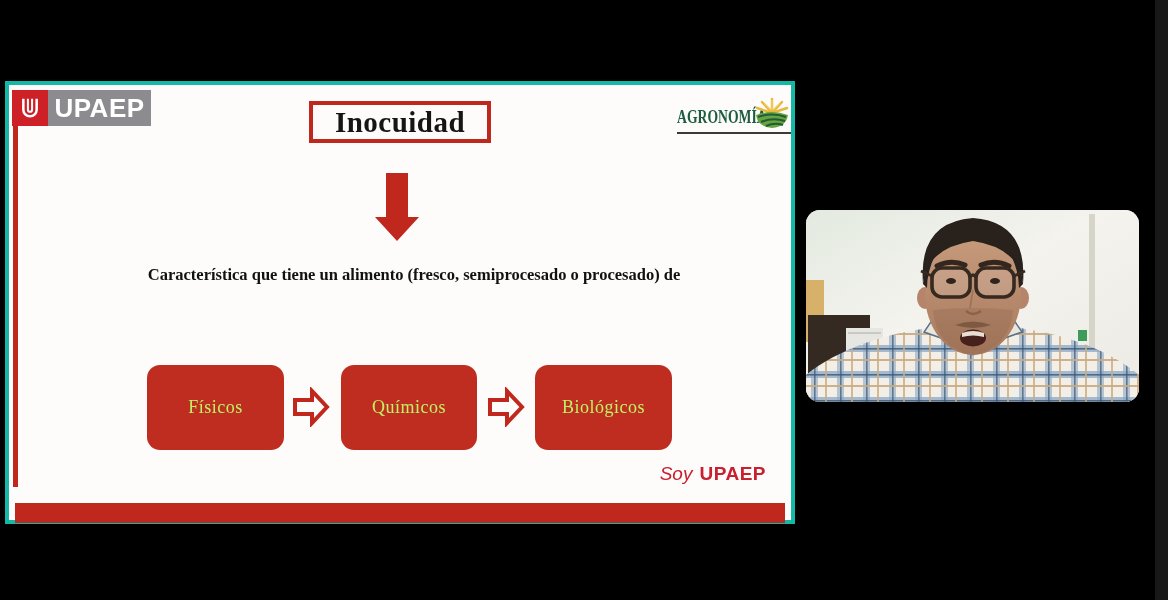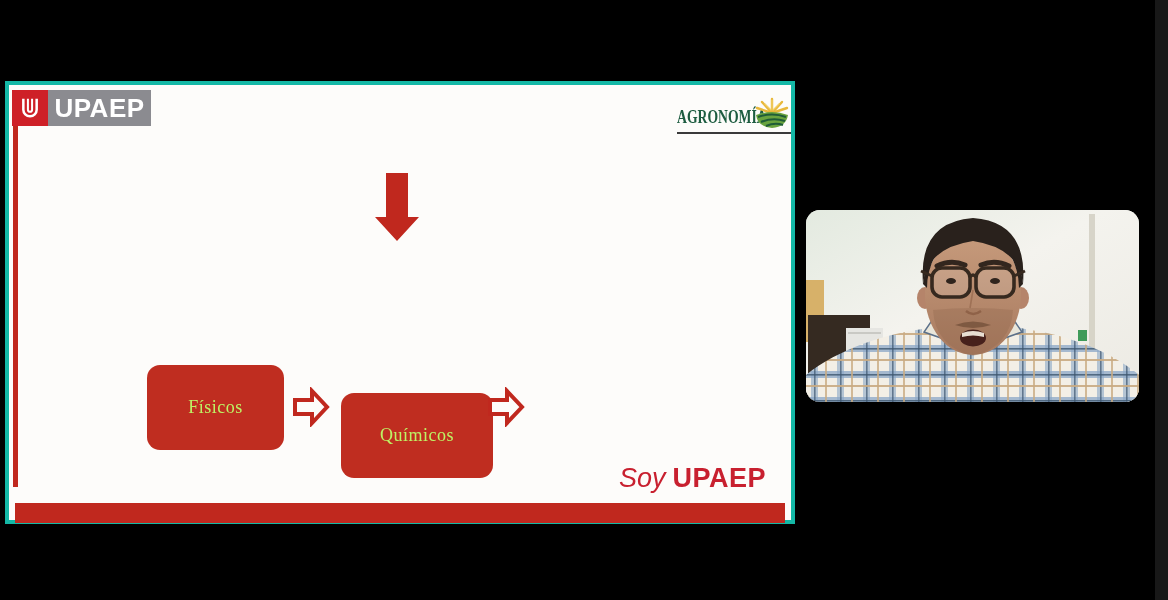--- a/index.html
+++ b/index.html
@@ -29,27 +29,27 @@
 
   .down-arrow{position:absolute;left:366px;top:88px;}
 
   .definition{position:absolute;left:34px;right:6px;top:179px;text-align:center;
               font-weight:bold;font-size:16.5px;line-height:21px;color:#111;}
 
   .flow-box{position:absolute;top:280px;height:85px;background:#bf2d20;border-radius:13px;
             display:flex;align-items:center;justify-content:center;}
   .flow-box span{color:#bef264;font-size:18px;letter-spacing:0.5px;}
   .box-1{left:138px;width:137px;}
-  .box-2{left:332px;width:152px;margin-top:28px;}
+  .box-2{left:332px;width:136px;}
   .box-3{left:526px;width:137px;}
   .flow-arrow{position:absolute;top:302px;width:38px;height:40px;}
   .arrow-1{left:283px;} .arrow-2{left:478px;}
 
   .soy{position:absolute;right:25px;top:378px;font-family:"Liberation Sans", sans-serif;
-       color:#c8202f;font-size:27px;display:flex;align-items:baseline;gap:7px;}
+       color:#c8202f;font-size:19px;display:flex;align-items:baseline;gap:7px;}
   .soy .soy-word{font-style:italic;font-weight:500;}
   .soy .soy-brand{font-weight:bold;letter-spacing:0.5px;}
 
   .red-bar{position:absolute;left:6px;top:418px;width:770px;height:20px;background:#c0281e;}
 
   
   .video-tile{position:absolute;left:806px;top:210px;width:333px;height:192px;border-radius:14px;
               overflow:hidden;background:#e9ece5;}
   .video-tile svg{display:block;}
 </style>
@@ -65,20 +65,23 @@
         <svg width="30" height="30" viewBox="0 0 36 36">
           <path d="M10 7 v13 a8 8 0 0 0 16 0 V7" fill="none" stroke="#ffffff" stroke-width="3"></path>
           <path d="M15.5 7 v13 a2.5 2.5 0 0 0 5 0 V7" fill="none" stroke="#ffffff" stroke-width="2.4"></path>
         </svg>
       </div>
       <div class="logo-word">UPAEP</div>
     </div>
 
     <div class="left-line"></div>
 
+    <div class="title-box">
+      <span>Inocuidad</span>
+    </div>
 
     <div class="agro">
       <span class="agro-word">AGRONOMÍA</span>
       <span class="agro-icon">
         <svg width="38" height="36" viewBox="0 0 38 36">
           <g stroke="#e8b83a" stroke-width="2.4" stroke-linecap="round" fill="none">
             <path d="M19 18 L19 4"></path>
             <path d="M19 18 L9 7"></path>
             <path d="M19 18 L29 7"></path>
             <path d="M19 18 L4 13"></path>
@@ -100,37 +103,41 @@
     </div>
     <div class="agro-underline"></div>
 
     <div class="down-arrow">
       <svg width="44" height="68" viewBox="0 0 44 68">
         <polygon points="11,0 33,0 33,44 44,44 22,68 0,44 11,44" fill="#c0281e"></polygon>
       </svg>
     </div>
 
     <div class="definition">
+      <div>Característica que tiene un alimento (fresco, semiprocesado o procesado) de</div>
     </div>
 
     <div class="flow-box box-1">
       <span>Físicos</span>
     </div>
     <div class="flow-arrow arrow-1">
       <svg width="38" height="40" viewBox="0 0 38 40">
         <polygon points="3,13 20,13 20,4 35,20 20,36 20,27 3,27" fill="#fdfcfa" stroke="#c0281e" stroke-width="4" stroke-linejoin="miter"></polygon>
       </svg>
     </div>
     <div class="flow-box box-2">
       <span>Químicos</span>
     </div>
     <div class="flow-arrow arrow-2">
       <svg width="38" height="40" viewBox="0 0 38 40">
         <polygon points="3,13 20,13 20,4 35,20 20,36 20,27 3,27" fill="#fdfcfa" stroke="#c0281e" stroke-width="4" stroke-linejoin="miter"></polygon>
       </svg>
+    </div>
+    <div class="flow-box box-3">
+      <span>Biológicos</span>
     </div>
 
     <div class="soy">
       <span class="soy-word">Soy</span>
       <span class="soy-brand">UPAEP</span>
     </div>
 
     <div class="red-bar"></div>
   </div>
 

